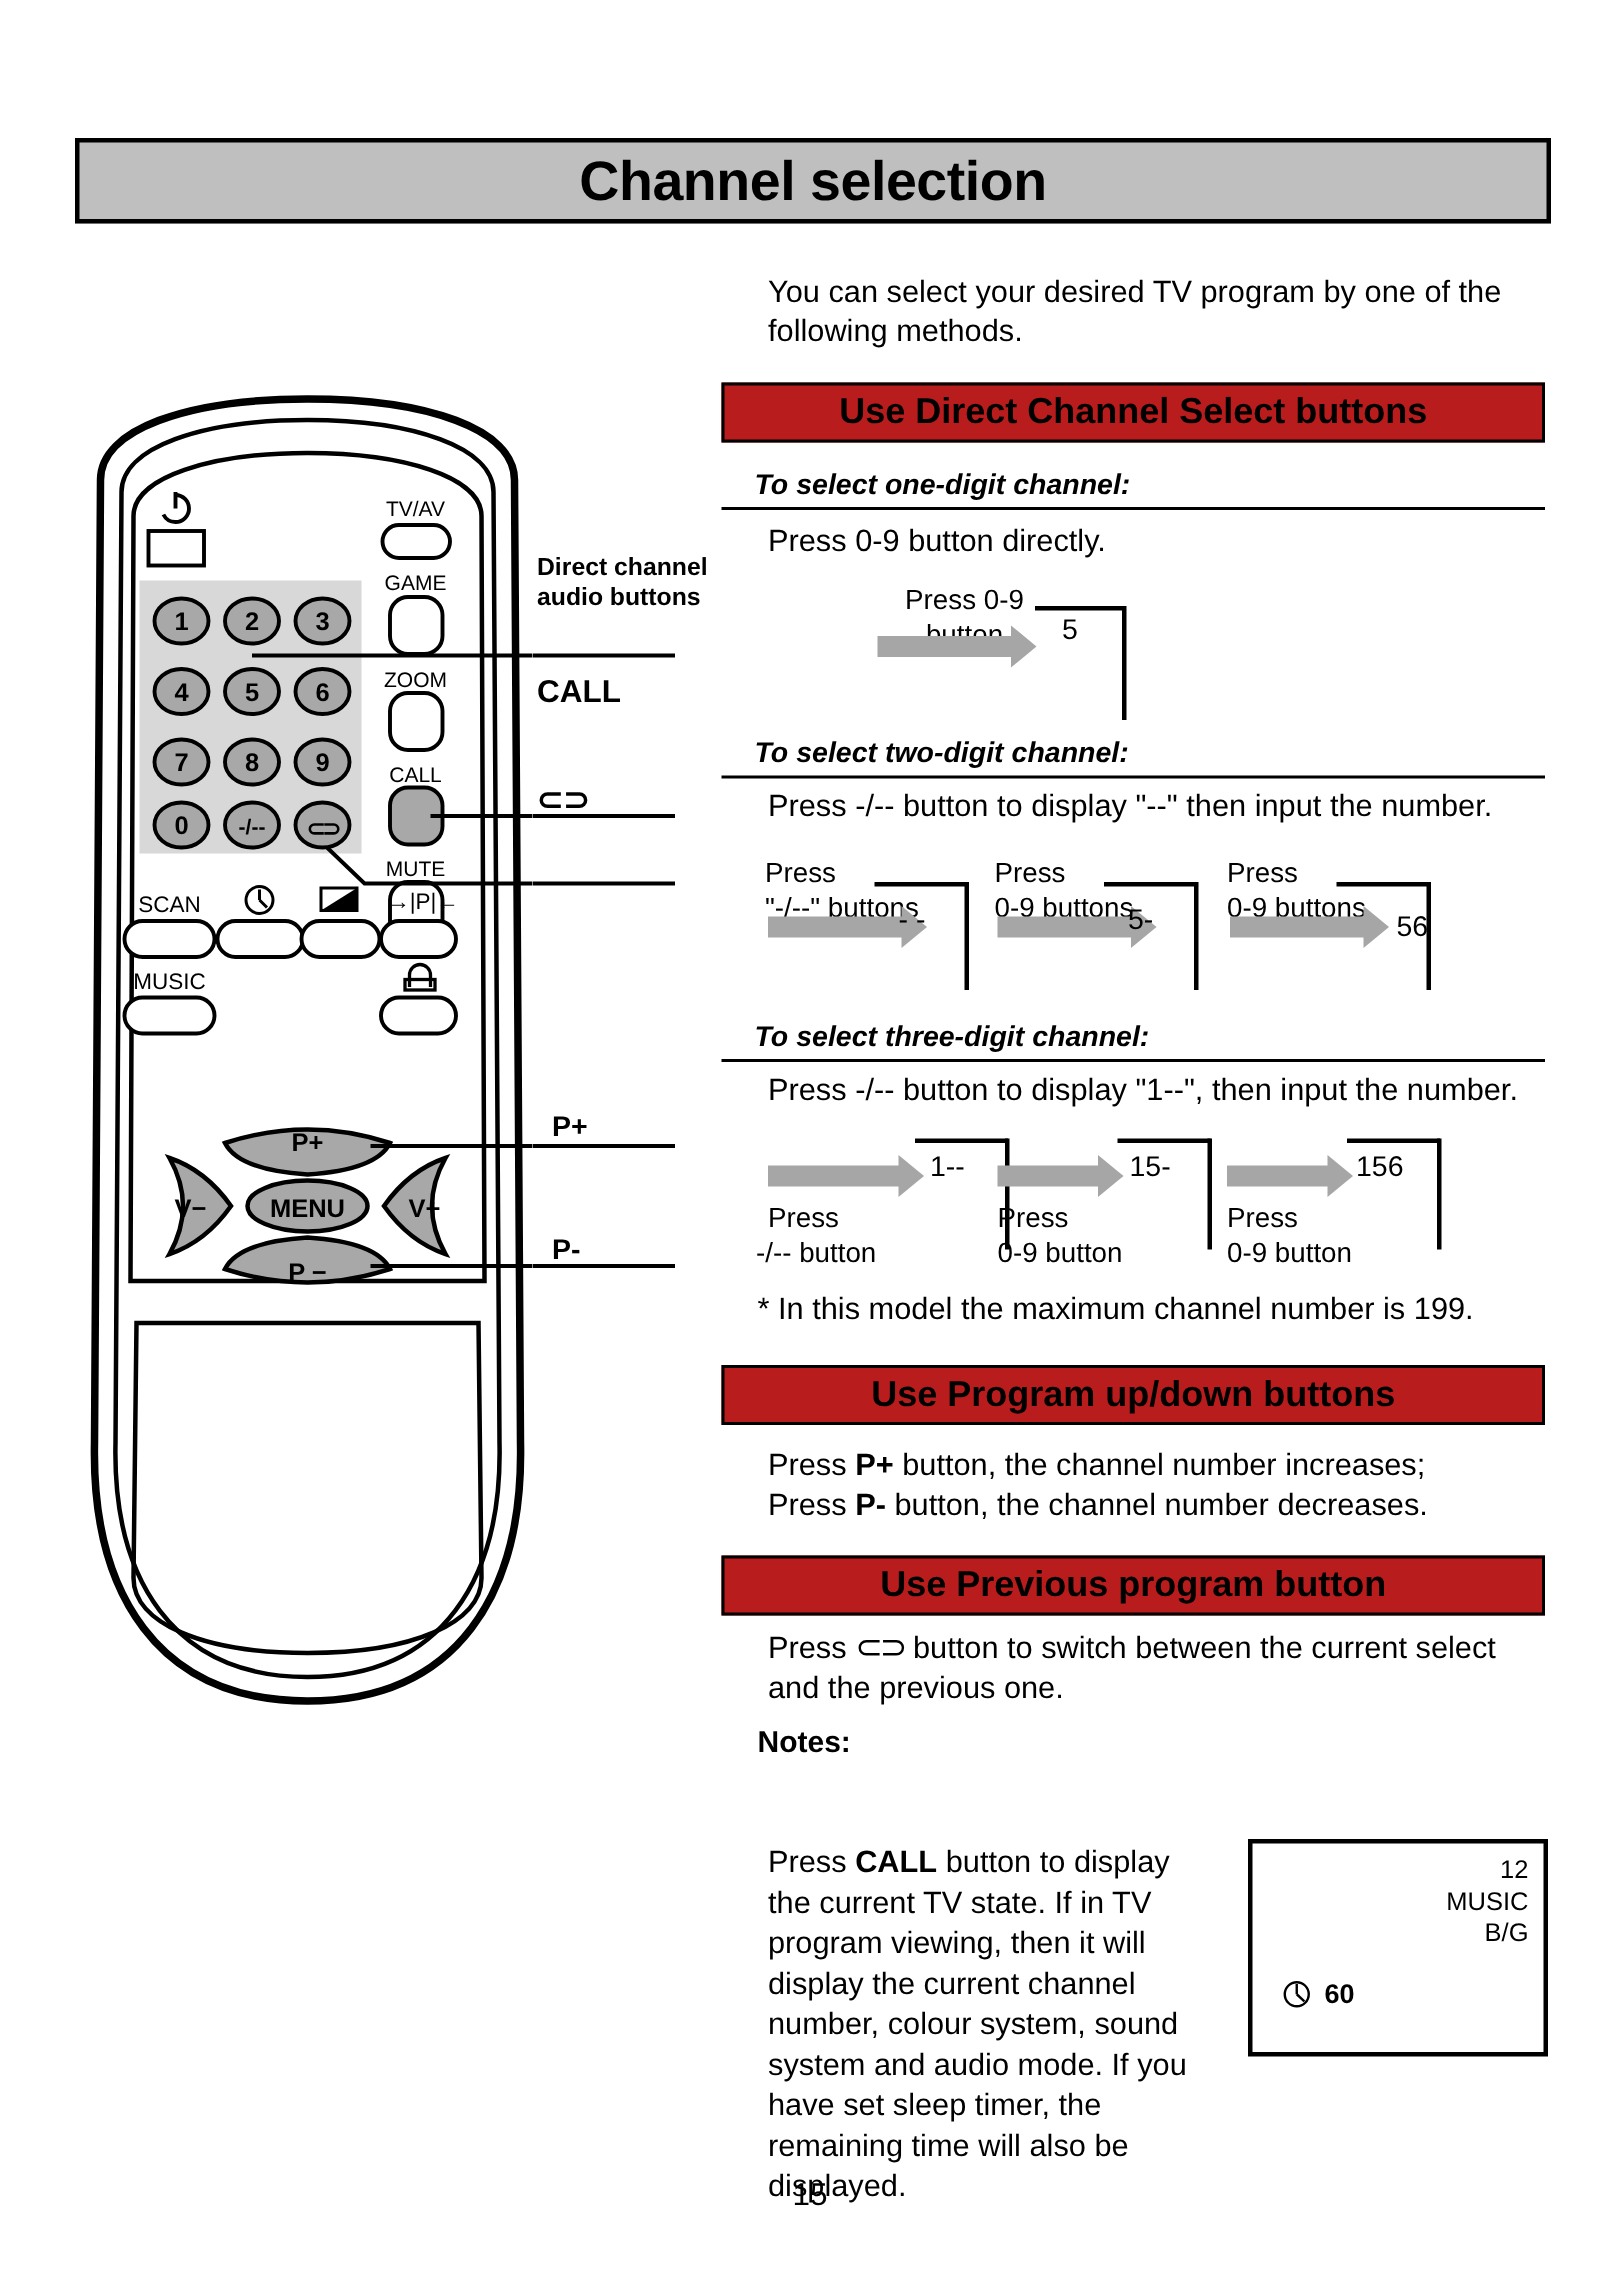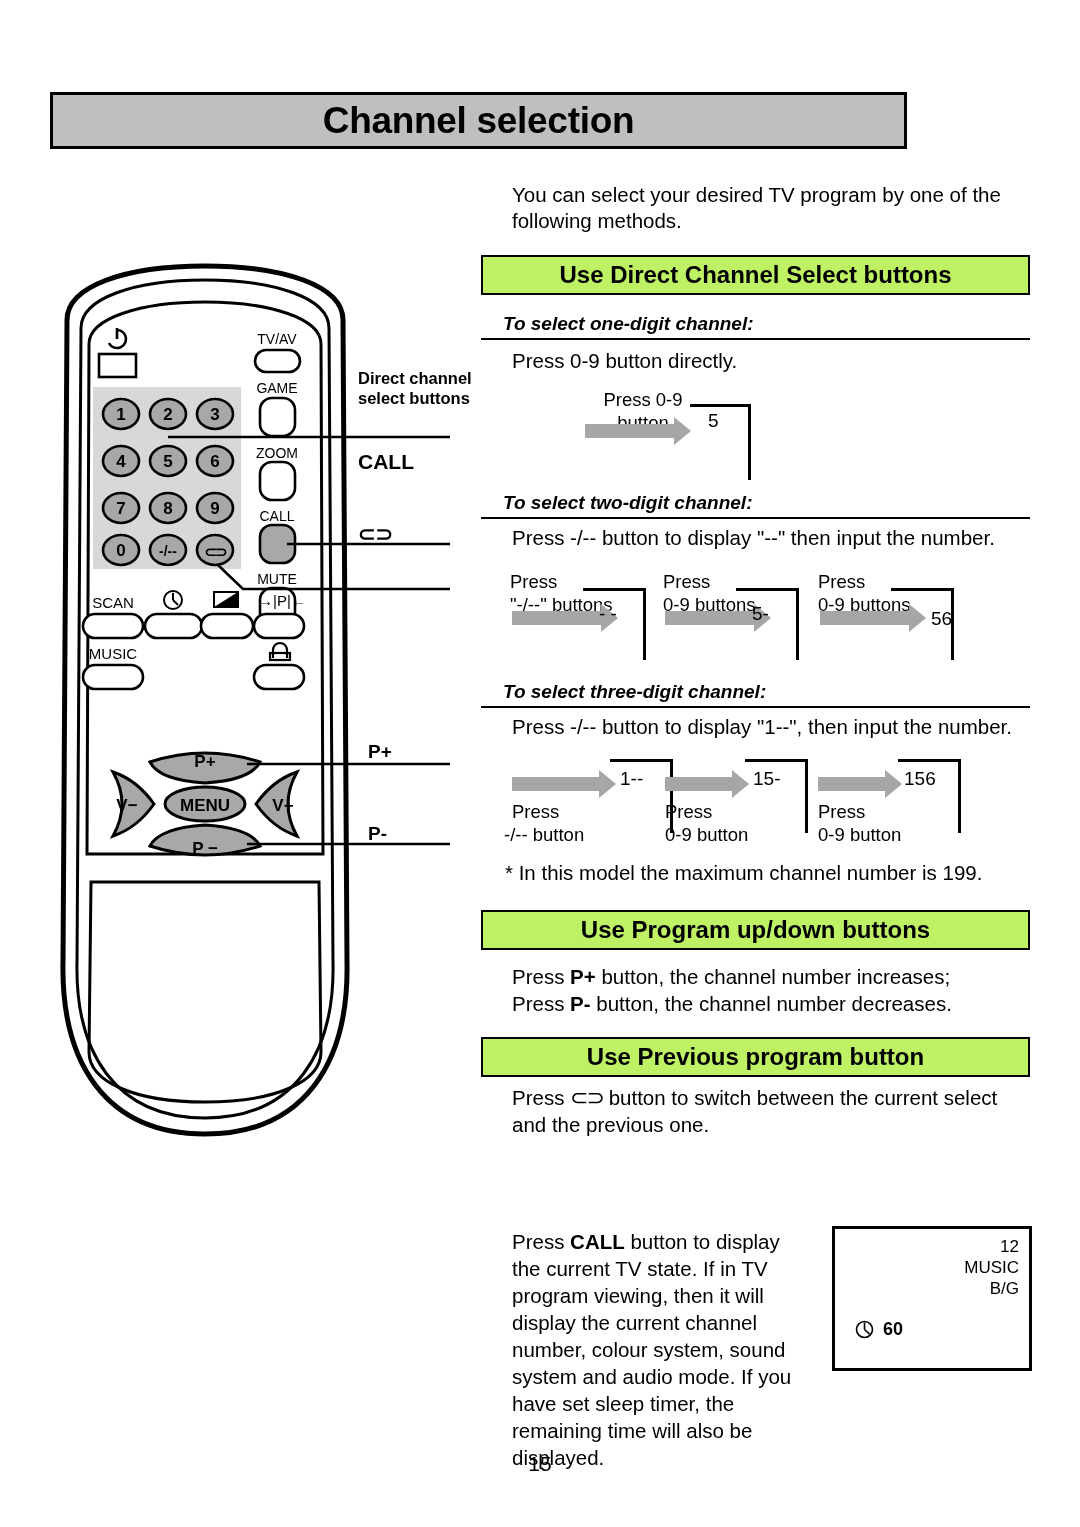--- a/index.html
+++ b/index.html
@@ -14,21 +14,21 @@
     font-family: "Liberation Sans", sans-serif;
     color: #000000;
     overflow: hidden;
   }
 
   
   .title-band {
     position: absolute;
     left: 50px;
     top: 92px;
-    width: 857px;
+    width: 984px;
     height: 57px;
     background: #bfbfbf;
     border: 3px solid #000;
     box-sizing: border-box;
     display: flex;
     align-items: center;
     justify-content: center;
   }
   .title-band .t {
     font-size: 37px;
@@ -42,21 +42,21 @@
     left: 512px;
     top: 182px;
     width: 500px;
     font-size: 20.5px;
     line-height: 26px;
   }
 
   
   .sec-bar {
     position: absolute;
-    background: #bef264;
+    background: #b91c1c;
     border: 2px solid #000;
     box-sizing: border-box;
     display: flex;
     align-items: center;
     justify-content: center;
     font-size: 24px;
     font-weight: bold;
   }
   #sec-direct  { left: 481px; top: 255px;  width: 549px; height: 40px; }
   #sec-progupdown { left: 481px; top: 910px; width: 549px; height: 40px; }
@@ -326,20 +326,21 @@
 </div>
 
 <div class="sec-bar" id="sec-previous">
   <span>Use Previous program button</span>
 </div>
 <div class="para" id="para-prev">
   <span>Press </span><span class="prev-glyph">⊂⊃</span><span> button to switch between the current select and the previous one.</span>
 </div>
 
 <div id="notes-head">
+  <div>Notes:</div>
 </div>
 <div class="para" id="para-call">
   <span>Press </span><b>CALL</b><span> button to display the current TV state. If in TV program viewing, then it will display the current channel number, colour system, sound system and audio mode. If you have set sleep timer, the remaining time will also be displayed.</span>
 </div>
 
 <div id="tv-box">
   <div class="osd-right">
     <div>12</div>
     <div>MUSIC</div>
     <div>B/G</div>
@@ -511,18 +512,18 @@
     <line x1="0" y1="175" x2="95" y2="175"></line>
     <line x1="0" y1="282" x2="95" y2="282"></line>
     <line x1="0" y1="327" x2="95" y2="327"></line>
     <line x1="0" y1="502" x2="95" y2="502"></line>
     <line x1="0" y1="582" x2="95" y2="582"></line>
   </g>
 </svg>
 
 <div class="callout" id="co-direct">
   <div>Direct channel</div>
-  <div>select buttons</div>
+  <div>audio buttons</div>
 </div>
 <div class="callout" id="co-call">CALL</div>
 <div class="callout" id="co-prev">⊂⊃</div>
 <div class="callout" id="co-pplus">P+</div>
 <div class="callout" id="co-pminus">P-</div>
 
 </body></html>

